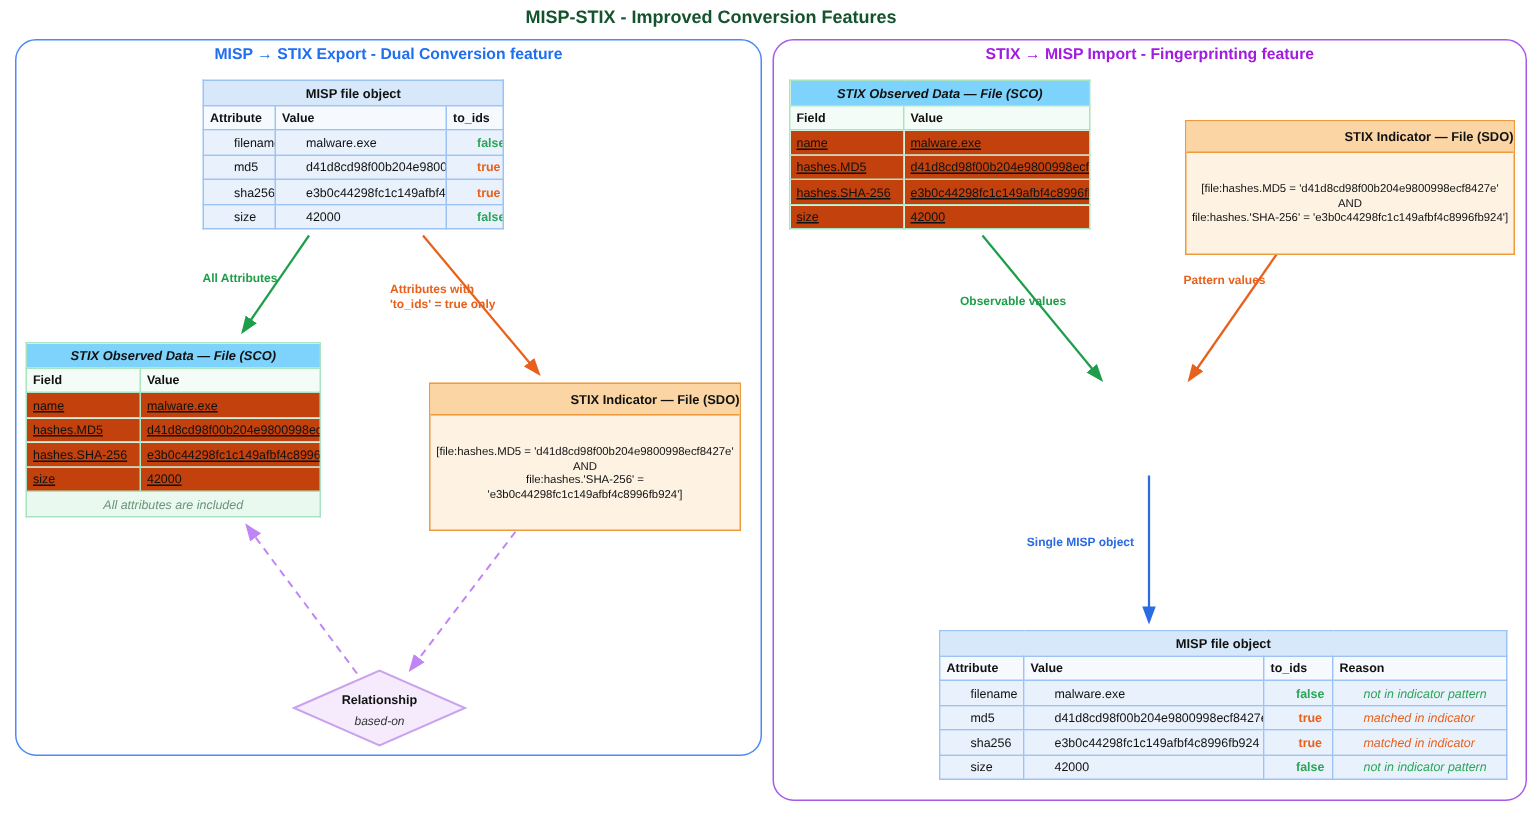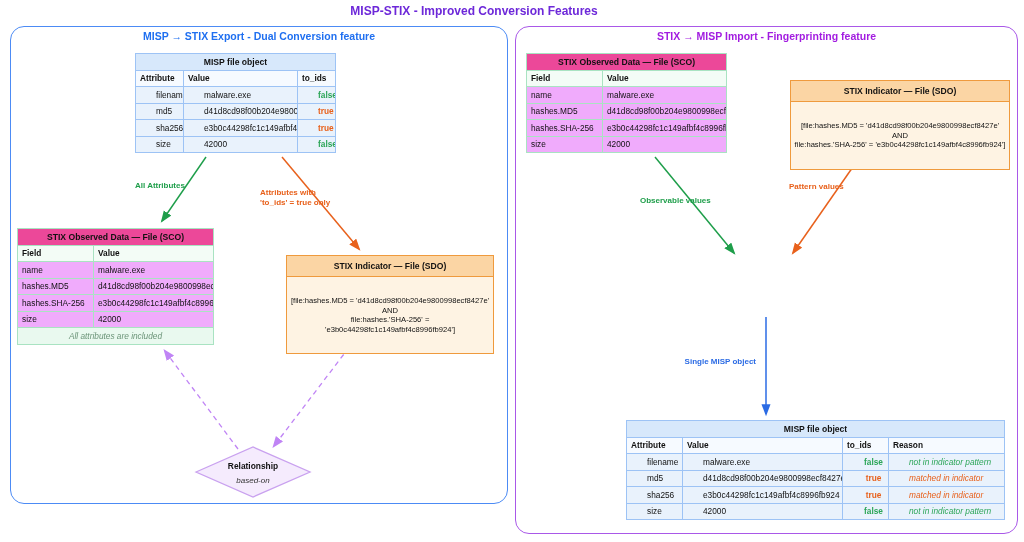--- a/index.html
+++ b/index.html
@@ -3,21 +3,21 @@
 <meta charset="utf-8">
 <style>
   html,body{margin:0;padding:0;background:#ffffff;}
   #canvas{
     position:relative;width:1024px;height:542px;background:#ffffff;
     font-family:"Liberation Sans", sans-serif;color:#111;overflow:hidden;
   }
   .abs{position:absolute;}
   #main-title{
     top:4px;left:0;width:948px;text-align:center;
-    font-size:12px;font-weight:bold;color:#6d28d9;
+    font-size:12px;font-weight:bold;color:#14532d;
   }
   .panel{border-radius:14px;background:transparent;}
   #export-panel{left:10px;top:26px;width:496px;height:476px;border:1.5px solid var(--blue_panel,#4c8bf5);}
   #import-panel{left:515px;top:26px;width:501px;height:506px;border:1.5px solid var(--purple_panel,#a958e8);}
   .panel-title{font-size:10.5px;font-weight:bold;text-align:center;}
   #export-panel-title{left:10px;top:30px;width:498px;color:var(--blue_title,#1f6ff0);}
   #import-panel-title{left:515px;top:30px;width:503px;color:var(--purple_title,#a21ce0);}
 
   table.tbl{border-collapse:collapse;table-layout:fixed;background:#fff;position:absolute;}
   .tbl td{font-size:8.3px;padding:0 4px;height:15.5px;line-height:10px;overflow:hidden;white-space:nowrap;}
@@ -27,33 +27,33 @@
   .tbl .ftr{font-style:italic;text-align:center;}
 
   .tbl-blue{border:1.5px solid var(--blue_border,#6c9eeb);}
   .tbl-blue td{border:1px solid #9dc3f5;}
   .tbl-blue .ttl{background:#d7e8fb;}
   .tbl-blue .hdr{background:#f6faff;}
   .tbl-blue .cell{background:#e9f2fc;padding-left:20px;}
 
   .tbl-green{border:1.5px solid var(--green_border,#56c984);}
   .tbl-green td{border:1px solid #a9e3c2;}
-  .tbl-green .ttl{background:#ec4899;}
+  .tbl-green .ttl{background:#7dd3fc;font-style:italic;}
   .tbl-green .hdr{background:#f3fcf6;}
-  .tbl-green .cell{background:#f0abfc;}
+  .tbl-green .cell{background:#c2410c;text-decoration:underline;}
   .tbl-green .ftr{background:#e9f9ef;color:#6b9478;}
 
   .flag-true{color:var(--orange,#e8611c);font-weight:bold;}
   .flag-false{color:var(--green,#2ca558);font-weight:bold;}
   .reason-true{color:var(--orange,#e8611c);font-style:italic;}
   .reason-false{color:var(--green,#2ca558);font-style:italic;}
 
   .indicator{border:1.5px solid var(--orange_border,#ef9a3d);background:#fef3e3;}
   .indicator-header{background:#fbd5a4;border-bottom:1px solid var(--orange_border,#ef9a3d);
-    font-weight:bold;font-size:8.6px;text-align:center;padding:5px 0;}
+    font-weight:bold;font-size:8.6px;text-align:right;padding:5px 0;}
   .indicator-body{font-size:7.6px;text-align:center;padding:19px 2px;line-height:9.5px;}
   .indicator-footer{border-top:1px solid #f3c083;font-size:7.8px;font-style:italic;
     color:var(--orange,#e8611c);text-align:center;padding:4px 0;}
 
   #engine-box{left:684px;top:258px;width:164px;height:58px;border-radius:10px;
     border:1.5px solid var(--engine_border,#f0a232);background:#fff6d2;text-align:center;}
   #engine-title{margin-top:6px;font-size:8.6px;font-weight:bold;}
   .engine-line{font-size:7.5px;font-style:italic;margin-top:7px;}
 
   .arrow-label{font-size:8px;font-weight:bold;line-height:9.5px;}

